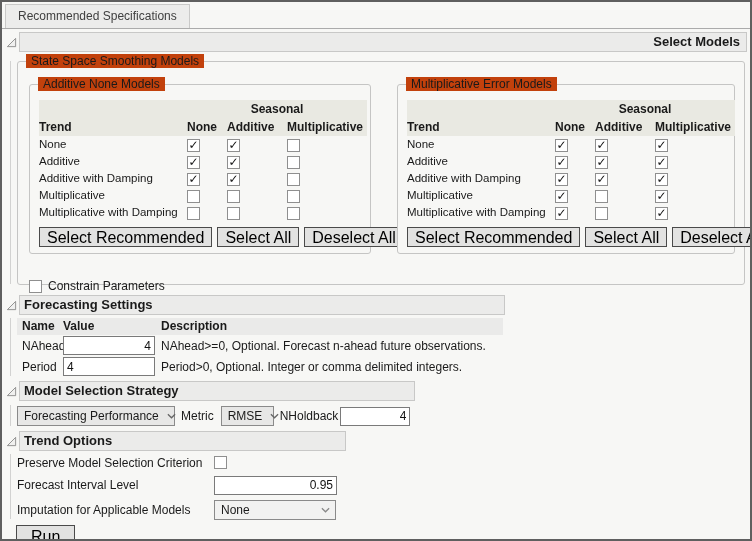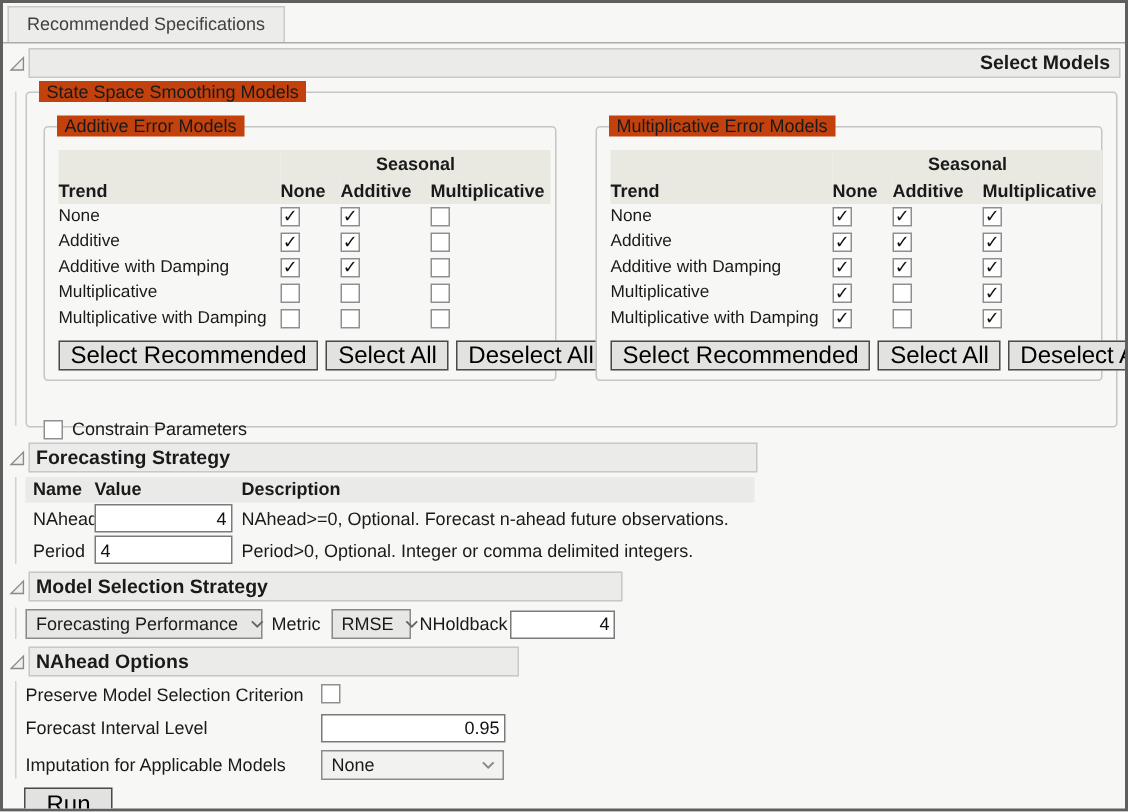--- a/index.html
+++ b/index.html
@@ -126,21 +126,21 @@
       </svg>
     <div class="bar full">Select Models</div>
   </div>
 
   <div class="sec-body">
     <div class="groupbox ssm">
       <div class="legend">State Space Smoothing Models</div>
 
       <div class="panels">
         <div class="groupbox panel">
-          <div class="legend">Additive Error Models</div>
+          <div class="legend">Additive None Models</div>
           <div class="model-table">
               <div class="mt-cell mt-head"></div>
               <div class="mt-cell mt-head mt-seasonal" style="grid-column: span 3;">Seasonal</div>
               <div class="mt-cell mt-head">Trend</div>
               <div class="mt-cell mt-head">None</div>
               <div class="mt-cell mt-head">Additive</div>
               <div class="mt-cell mt-head">Multiplicative</div>
               <div class="mt-cell ">None</div>
               <div class="mt-cell mt-check"><span class="checkbox">✓</span></div>
               <div class="mt-cell mt-check"><span class="checkbox">✓</span></div>
@@ -212,21 +212,21 @@
         <span>Constrain Parameters</span>
       </div>
     </div>
   </div>
 
   
   <div class="sec-head mt10">
     <svg class="tri" viewBox="0 0 12 12">
         <polygon points="1.5,10.5 10.5,10.5 10.5,1.5" fill="#f0f0ef" stroke="#8a8a8a" stroke-width="1"></polygon>
       </svg>
-    <div class="bar" style="width:486px;">Forecasting Strategy</div>
+    <div class="bar" style="width:486px;">Forecasting Settings</div>
   </div>
   <div class="sec-body">
     <div class="fs-colhead">
       <div class="c1">Name</div>
       <div class="c2">Value</div>
       <div class="c3">Description</div>
     </div>
     <div class="fs-row">
       <div class="c1">NAhead</div>
       <div class="c2"><input class="txt right" value="4" style=""></div>
@@ -264,21 +264,21 @@
       <span class="lbl">NHoldback</span>
       <input class="txt right nholdback" value="4" style="">
     </div>
   </div>
 
   
   <div class="sec-head mt4">
     <svg class="tri" viewBox="0 0 12 12">
         <polygon points="1.5,10.5 10.5,10.5 10.5,1.5" fill="#f0f0ef" stroke="#8a8a8a" stroke-width="1"></polygon>
       </svg>
-    <div class="bar" style="width:327px;">NAhead Options</div>
+    <div class="bar" style="width:327px;">Trend Options</div>
   </div>
   <div class="sec-body">
     <div class="oo-row" style="height:17px; margin-top:3px;">
       <span class="lbl">Preserve Model Selection Criterion</span>
       <span class="checkbox"></span>
     </div>
     <div class="oo-row">
       <span class="lbl">Forecast Interval Level</span>
       <input class="txt right interval" value="0.95" style="">
     </div>

